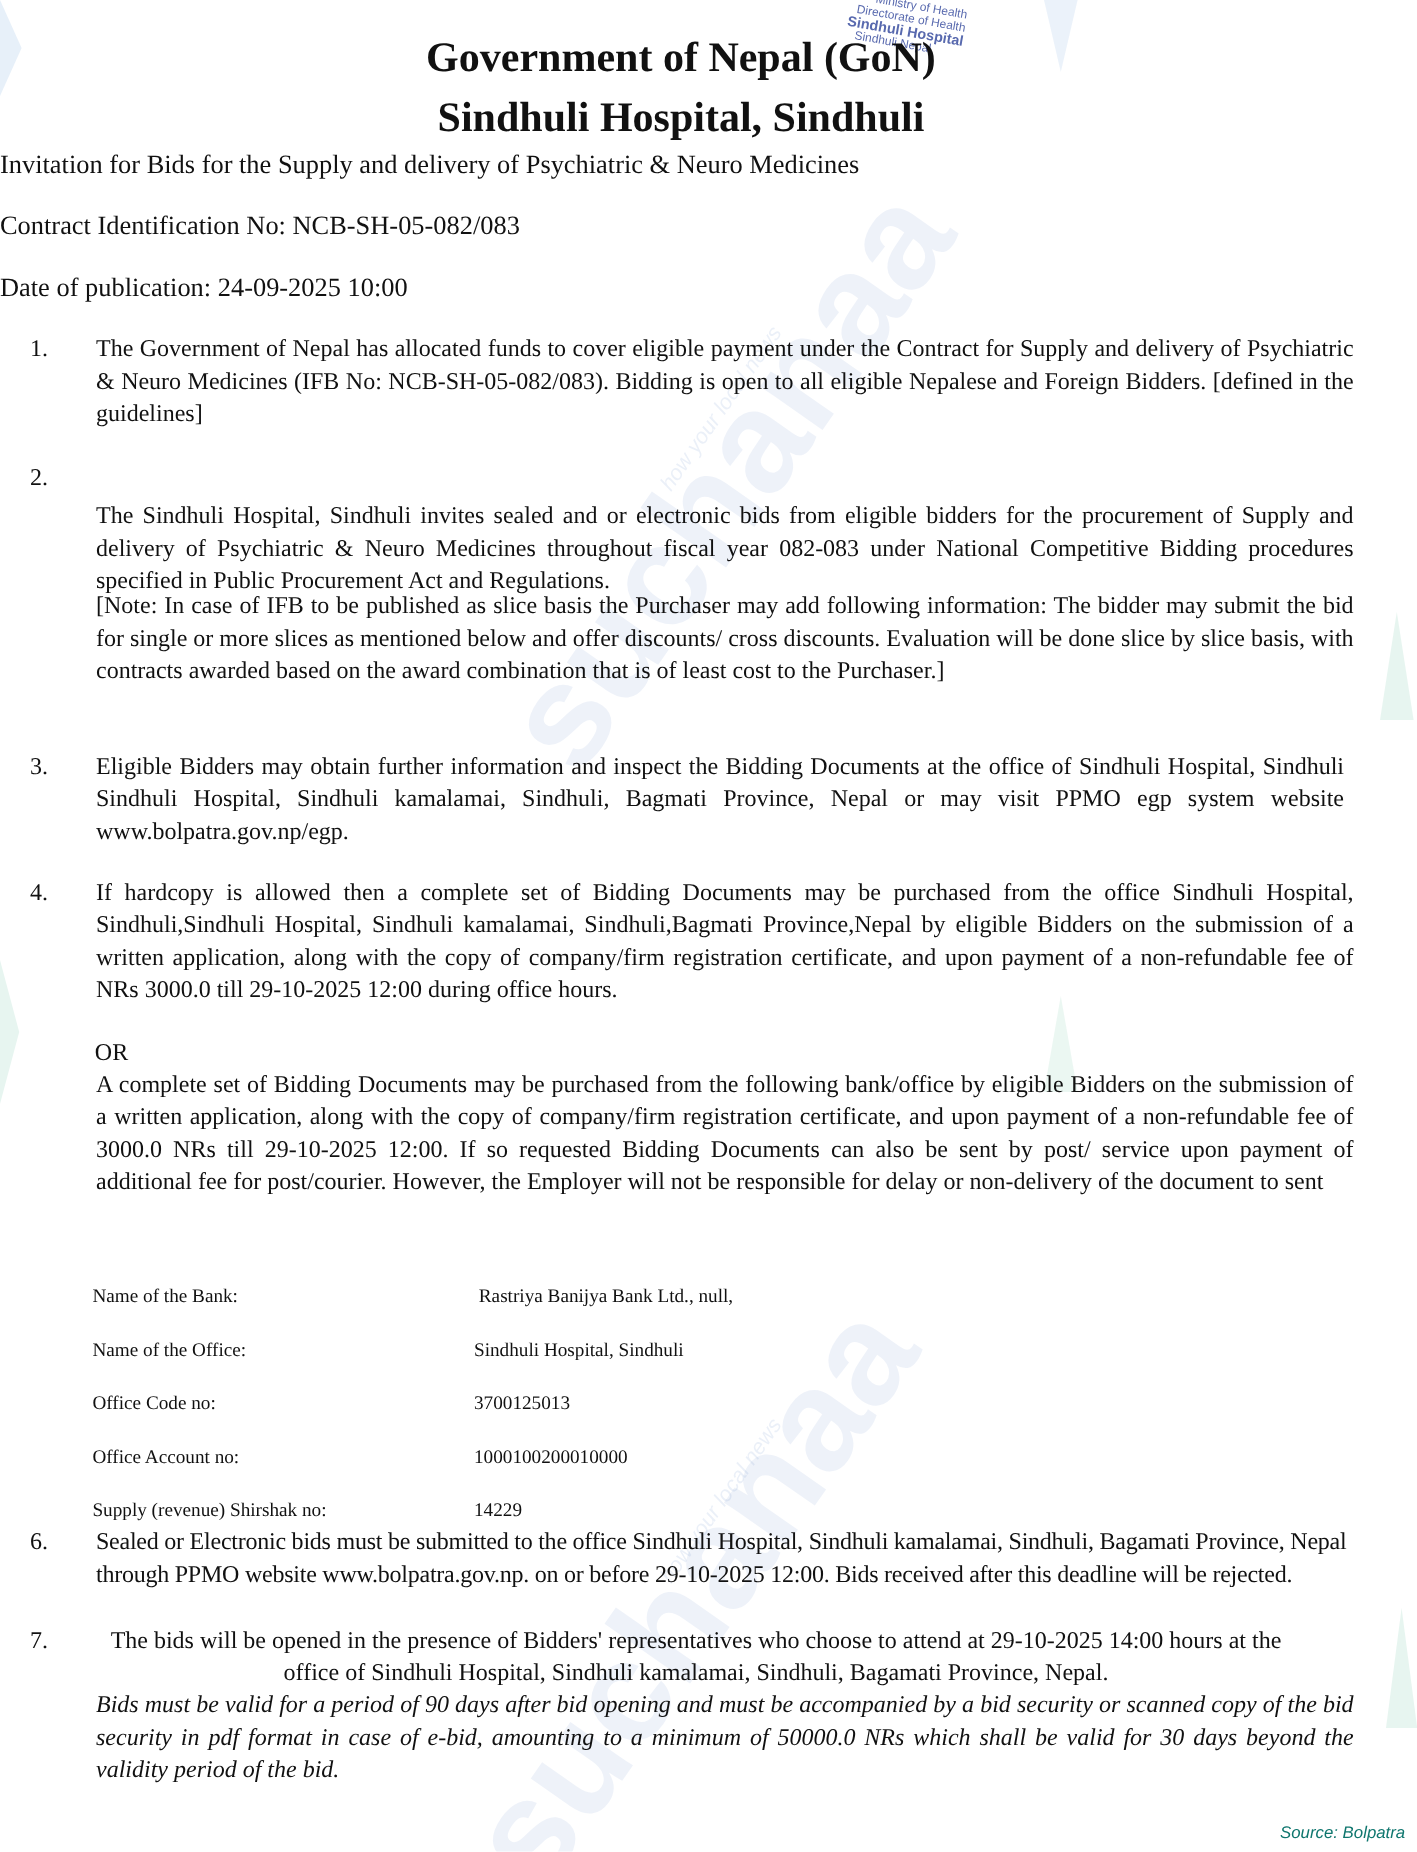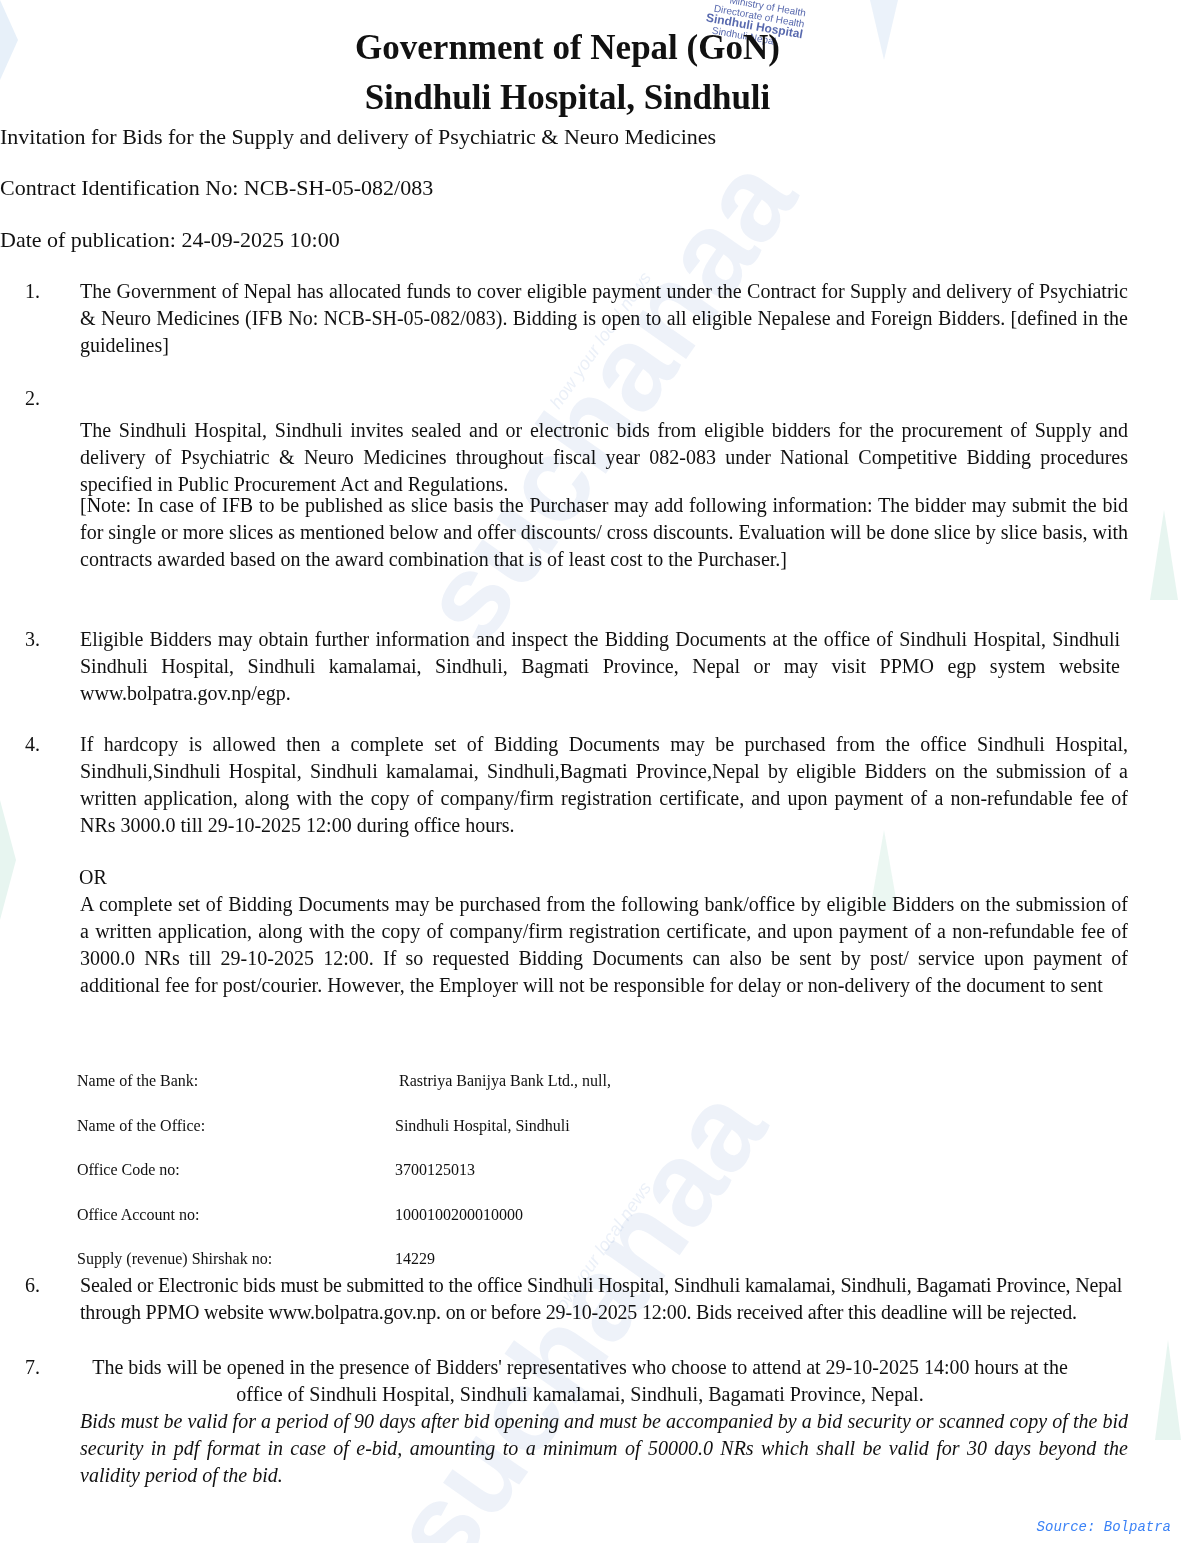--- a/index.html
+++ b/index.html
@@ -33,22 +33,22 @@
       position: absolute; left: 0; width: 1135px; text-align: left;
       font-size: 22px; line-height: 26px;
     }
     .para {
       position: absolute; font-size: 20px; line-height: 27px; text-align: justify;
     }
     .num { position: absolute; left: 25px; font-size: 20px; line-height: 27px; }
     .row { position: absolute; left: 77px; font-size: 16px; line-height: 27px; margin-top: 20px; }
     .row .lbl { display: inline-block; width: 318px; }
     .source {
-      position: absolute; right: 10px; top: 1519px; font-family: Liberation Mono, monospace;
-      font-style: italic; font-size: 14px; color: #3b82f6;
+      position: absolute; right: 10px; top: 1519px; font-family: Liberation Sans, sans-serif;
+      font-style: italic; font-size: 14px; color: #0f766e;
     }
   </style>
 </head>
 <body>
 
 <div class="watermark" style="left:330px; top:330px;">suchanaa</div>
 <div class="wm-small" style="left:520px; top:330px;">how your local news</div>
 <div class="watermark" style="left:300px; top:1260px;">suchanaa</div>
 <div class="wm-small" style="left:520px; top:1240px;">how your local news</div>
 

